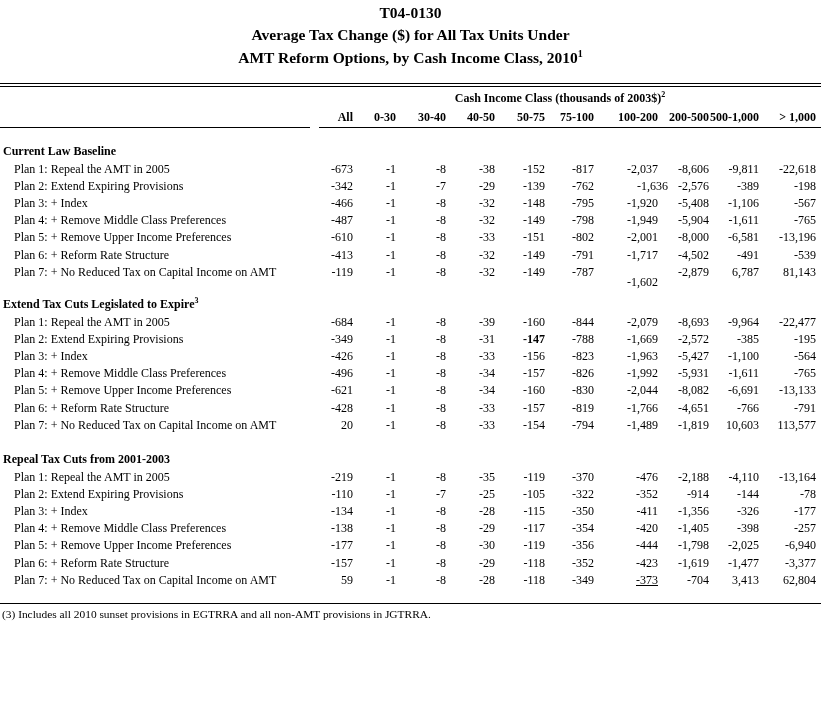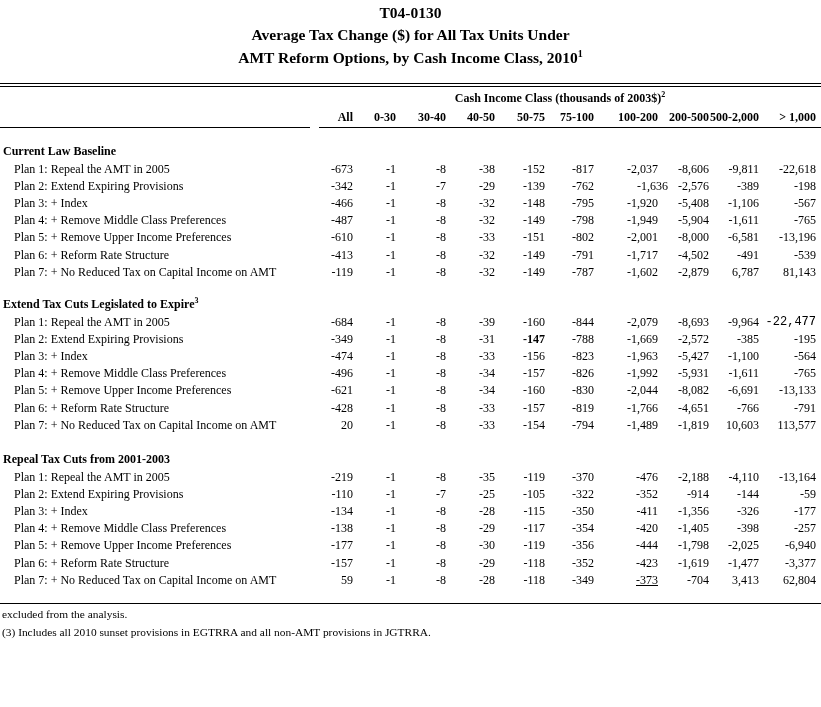--- a/index.html
+++ b/index.html
@@ -62,21 +62,21 @@
 
 <div id="headers">
     <div class="hdr" style="left: 313px; width: 40px;">All</div>
     <div class="hdr" style="left: 356px; width: 40px;">0-30</div>
     <div class="hdr" style="left: 401px; width: 45px;">30-40</div>
     <div class="hdr" style="left: 450px; width: 45px;">40-50</div>
     <div class="hdr" style="left: 500px; width: 45px;">50-75</div>
     <div class="hdr" style="left: 546px; width: 48px;">75-100</div>
     <div class="hdr" style="left: 598px; width: 60px;">100-200</div>
     <div class="hdr" style="left: 659px; width: 50px;">200-500</div>
-    <div class="hdr" style="left: 709px; width: 50px;">500-2,000</div>
+    <div class="hdr" style="left: 709px; width: 50px;">500-1,000</div>
     <div class="hdr" style="left: 760px; width: 56px;">&gt; 1,000</div>
   </div>
 <div class="hdr-rule-left"></div>
 <div class="hdr-rule-right"></div>
 
 <div id="body-rows">
     <div class="section-title" style="top: 143px;"><span>Current Law Baseline</span></div>
     <div class="row" style="top: 160.5px;">
       <span class="label">Plan 1: Repeal the AMT in 2005</span>
       <span class="cell" style="left: 293px; width: 60px;">-673</span>
@@ -156,55 +156,55 @@
       <span class="cell" style="left: 756px; width: 60px;">-539</span>
     </div>
     <div class="row" style="top: 263.7px;">
       <span class="label">Plan 7: + No Reduced Tax on Capital Income on AMT</span>
       <span class="cell" style="left: 293px; width: 60px;">-119</span>
       <span class="cell" style="left: 336px; width: 60px;">-1</span>
       <span class="cell" style="left: 386px; width: 60px;">-8</span>
       <span class="cell" style="left: 435px; width: 60px;">-32</span>
       <span class="cell" style="left: 485px; width: 60px;">-149</span>
       <span class="cell" style="left: 534px; width: 60px;">-787</span>
-      <span class="cell" style="left: 598px; width: 60px;">-1,602</span>
+      <span class="cell" style="left: 598px; width: 60px; margin-top: 10px;">-1,602</span>
       <span class="cell" style="left: 649px; width: 60px;">-2,879</span>
       <span class="cell" style="left: 699px; width: 60px;">6,787</span>
       <span class="cell" style="left: 756px; width: 60px;">81,143</span>
     </div>
     <div class="section-title" style="top: 296px;"><span>Extend Tax Cuts Legislated to Expire</span><sup>3</sup></div>
     <div class="row" style="top: 313.5px;">
       <span class="label">Plan 1: Repeal the AMT in 2005</span>
       <span class="cell" style="left: 293px; width: 60px;">-684</span>
       <span class="cell" style="left: 336px; width: 60px;">-1</span>
       <span class="cell" style="left: 386px; width: 60px;">-8</span>
       <span class="cell" style="left: 435px; width: 60px;">-39</span>
       <span class="cell" style="left: 485px; width: 60px;">-160</span>
       <span class="cell" style="left: 534px; width: 60px;">-844</span>
       <span class="cell" style="left: 598px; width: 60px;">-2,079</span>
       <span class="cell" style="left: 649px; width: 60px;">-8,693</span>
       <span class="cell" style="left: 699px; width: 60px;">-9,964</span>
-      <span class="cell" style="left: 756px; width: 60px; font-family: Liberation Mono, monospace;">-22,477</span>
+      <span class="cell" style="left: 756px; width: 60px;">-22,477</span>
     </div>
     <div class="row" style="top: 330.7px;">
       <span class="label">Plan 2: Extend Expiring Provisions</span>
       <span class="cell" style="left: 293px; width: 60px;">-349</span>
       <span class="cell" style="left: 336px; width: 60px;">-1</span>
       <span class="cell" style="left: 386px; width: 60px;">-8</span>
       <span class="cell" style="left: 435px; width: 60px;">-31</span>
       <span class="cell" style="left: 485px; width: 60px; font-weight: bold;">-147</span>
       <span class="cell" style="left: 534px; width: 60px;">-788</span>
       <span class="cell" style="left: 598px; width: 60px;">-1,669</span>
       <span class="cell" style="left: 649px; width: 60px;">-2,572</span>
       <span class="cell" style="left: 699px; width: 60px;">-385</span>
       <span class="cell" style="left: 756px; width: 60px;">-195</span>
     </div>
     <div class="row" style="top: 347.9px;">
       <span class="label">Plan 3: + Index</span>
-      <span class="cell" style="left: 293px; width: 60px;">-474</span>
+      <span class="cell" style="left: 293px; width: 60px;">-426</span>
       <span class="cell" style="left: 336px; width: 60px;">-1</span>
       <span class="cell" style="left: 386px; width: 60px;">-8</span>
       <span class="cell" style="left: 435px; width: 60px;">-33</span>
       <span class="cell" style="left: 485px; width: 60px;">-156</span>
       <span class="cell" style="left: 534px; width: 60px;">-823</span>
       <span class="cell" style="left: 598px; width: 60px;">-1,963</span>
       <span class="cell" style="left: 649px; width: 60px;">-5,427</span>
       <span class="cell" style="left: 699px; width: 60px;">-1,100</span>
       <span class="cell" style="left: 756px; width: 60px;">-564</span>
     </div>
@@ -278,21 +278,21 @@
       <span class="label">Plan 2: Extend Expiring Provisions</span>
       <span class="cell" style="left: 293px; width: 60px;">-110</span>
       <span class="cell" style="left: 336px; width: 60px;">-1</span>
       <span class="cell" style="left: 386px; width: 60px;">-7</span>
       <span class="cell" style="left: 435px; width: 60px;">-25</span>
       <span class="cell" style="left: 485px; width: 60px;">-105</span>
       <span class="cell" style="left: 534px; width: 60px;">-322</span>
       <span class="cell" style="left: 598px; width: 60px;">-352</span>
       <span class="cell" style="left: 649px; width: 60px;">-914</span>
       <span class="cell" style="left: 699px; width: 60px;">-144</span>
-      <span class="cell" style="left: 756px; width: 60px;">-59</span>
+      <span class="cell" style="left: 756px; width: 60px;">-78</span>
     </div>
     <div class="row" style="top: 502.9px;">
       <span class="label">Plan 3: + Index</span>
       <span class="cell" style="left: 293px; width: 60px;">-134</span>
       <span class="cell" style="left: 336px; width: 60px;">-1</span>
       <span class="cell" style="left: 386px; width: 60px;">-8</span>
       <span class="cell" style="left: 435px; width: 60px;">-28</span>
       <span class="cell" style="left: 485px; width: 60px;">-115</span>
       <span class="cell" style="left: 534px; width: 60px;">-350</span>
       <span class="cell" style="left: 598px; width: 60px;">-411</span>
@@ -349,15 +349,14 @@
       <span class="cell" style="left: 534px; width: 60px;">-349</span>
       <span class="cell" style="left: 598px; width: 60px; text-decoration: underline;">-373</span>
       <span class="cell" style="left: 649px; width: 60px;">-704</span>
       <span class="cell" style="left: 699px; width: 60px;">3,413</span>
       <span class="cell" style="left: 756px; width: 60px;">62,804</span>
     </div>
   </div>
 
 <div class="foot-rule"></div>
 <div class="footnotes" id="footnotes">
-    <div>excluded from the analysis.</div>
     <div>(3) Includes all 2010 sunset provisions in EGTRRA and all non-AMT provisions in JGTRRA.</div>
   </div>
 
 </body></html>

